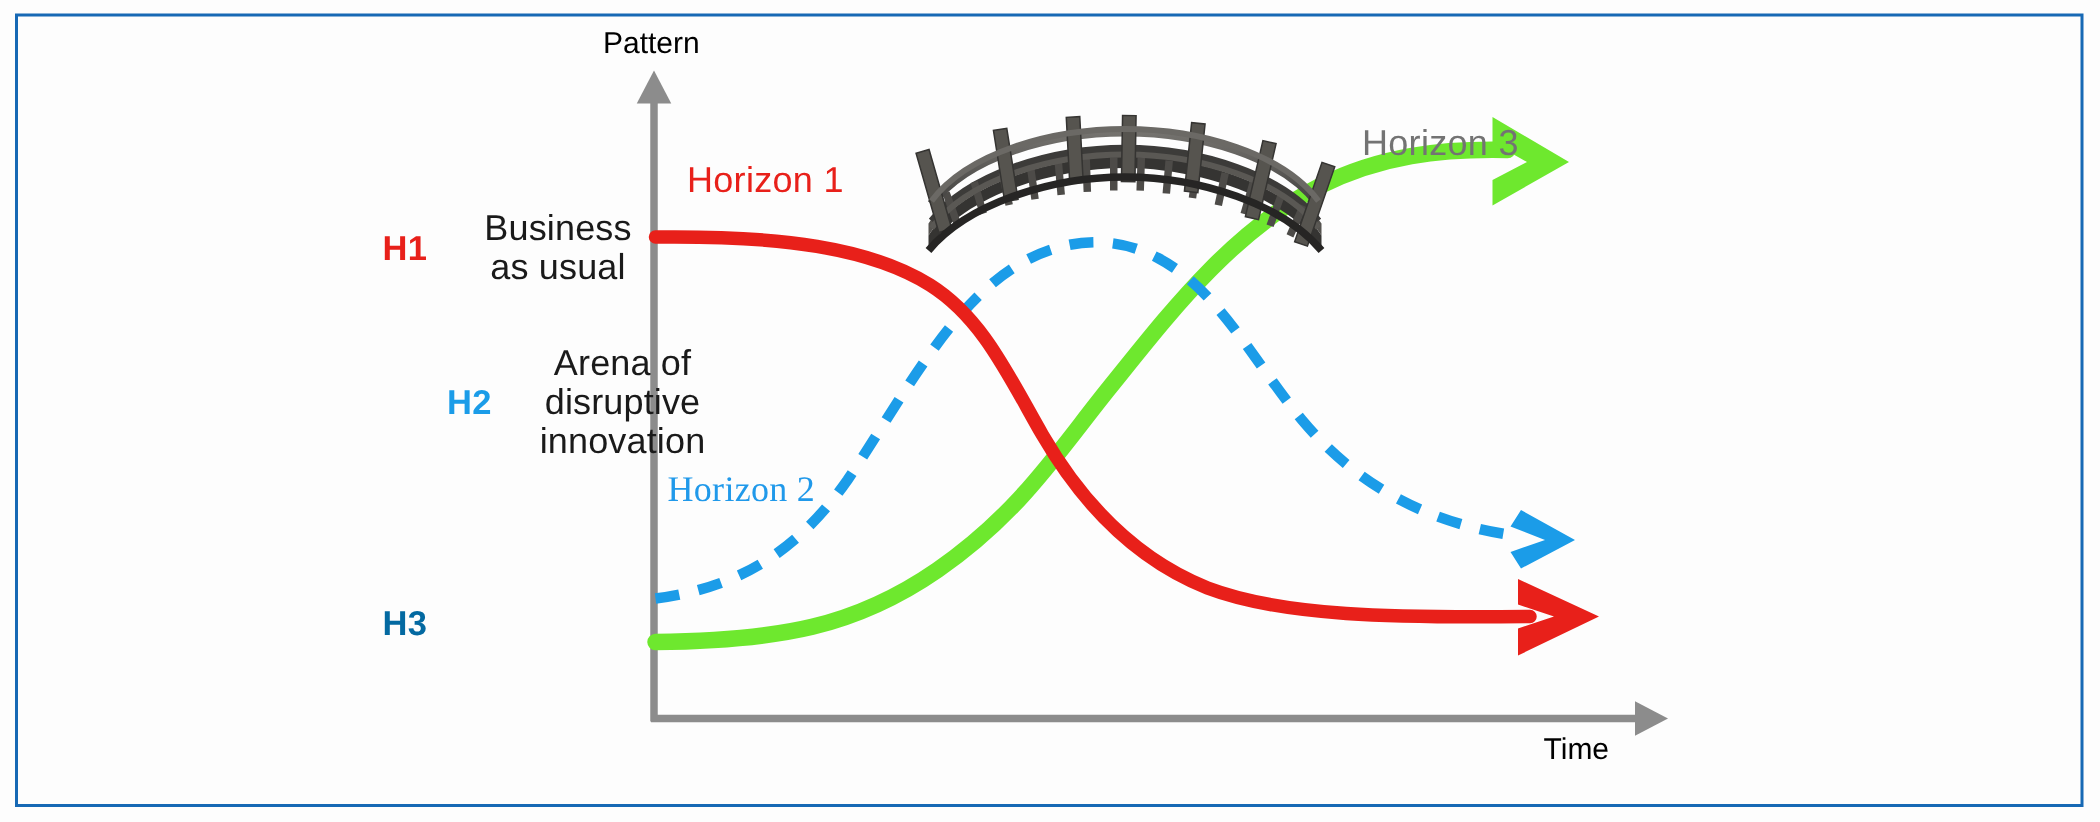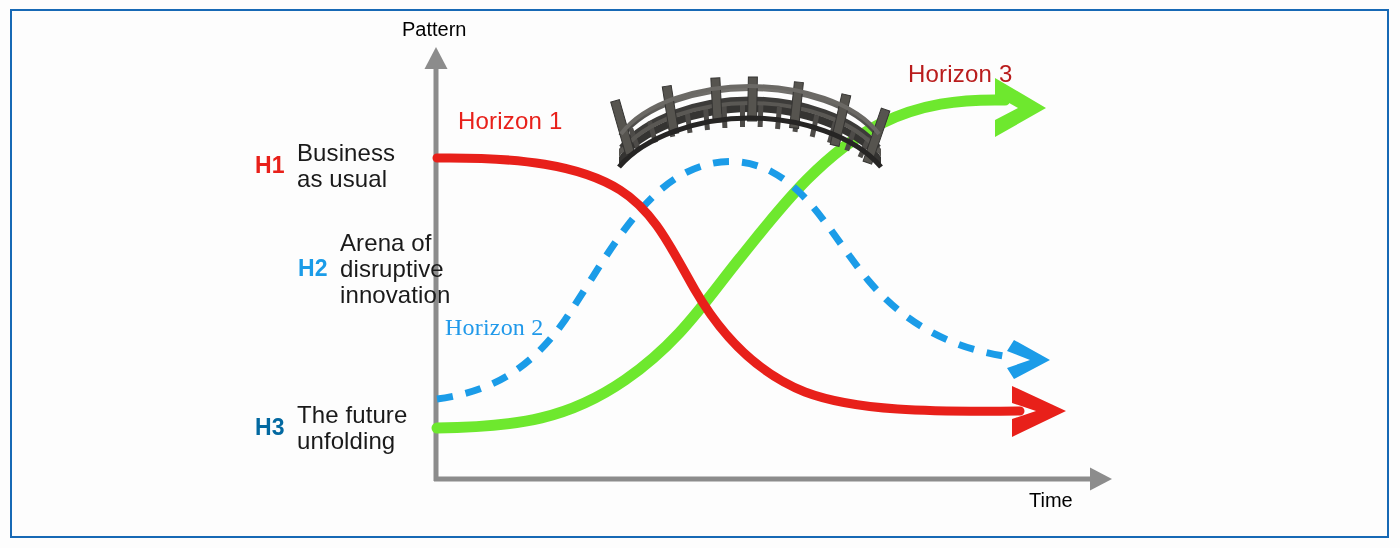--- a/index.html
+++ b/index.html
@@ -45,42 +45,42 @@
     font-size: 23px;
     font-weight: bold;
     width: 42px;
     text-align: left;
     letter-spacing: 0.2px;
   }
   .legend-text {
     font-size: 24px;
     color: #1a1a1a;
     line-height: 1.08;
-    text-align: left;
+    text-align: center;
     width: 150px;
     letter-spacing: 0.1px;
   }
   #legend-h1 { left: 255px; top: 140px; }
   #legend-h2 { left: 255px; top: 230px; }
   #legend-h3 { left: 255px; top: 402px; }
 
   #code-h1 { color: #e8201a; }
   #code-h2 { color: #1b9ce8; margin-left: 43px; }
   #code-h3 { color: #0369a1; }
 
   
   .curve-label {
     position: absolute;
     font-size: 24px;
     white-space: nowrap;
     letter-spacing: 0.2px;
   }
   #label-horizon-1 { left: 458px; top: 107px; color: #e8201a; text-align: right; }
   #label-horizon-2 { left: 445px; top: 314px; color: #2099ea; font-family: Liberation Serif, serif; }
-  #label-horizon-3 { left: 908px; top: 60px; color: #b91c1c; }
+  #label-horizon-3 { left: 908px; top: 82px; color: #737373; }
 
   
   .axis-label {
     position: absolute;
     font-size: 20px;
     color: #000000;
     white-space: nowrap;
   }
   #axis-label-pattern { left: 402px; top: 18px; }
   #axis-label-time   { left: 1029px; top: 489px; }
@@ -212,24 +212,20 @@
     <div class="legend-code" id="code-h2">H2</div>
     <div class="legend-text">
       <div>Arena of</div>
       <div>disruptive</div>
       <div>innovation</div>
     </div>
   </div>
 
   <div class="legend-row" id="legend-h3">
     <div class="legend-code" id="code-h3">H3</div>
-    <div class="legend-text">
-      <div>The future</div>
-      <div>unfolding</div>
-    </div>
   </div>
 
   <div class="curve-label" id="label-horizon-1">Horizon 1</div>
   <div class="curve-label" id="label-horizon-2">Horizon 2</div>
   <div class="curve-label" id="label-horizon-3">Horizon 3</div>
 
   <div class="axis-label" id="axis-label-pattern">Pattern</div>
   <div class="axis-label" id="axis-label-time">Time</div>
 
 </div>

